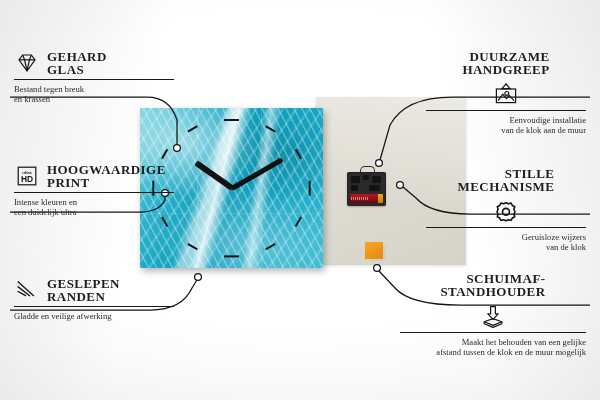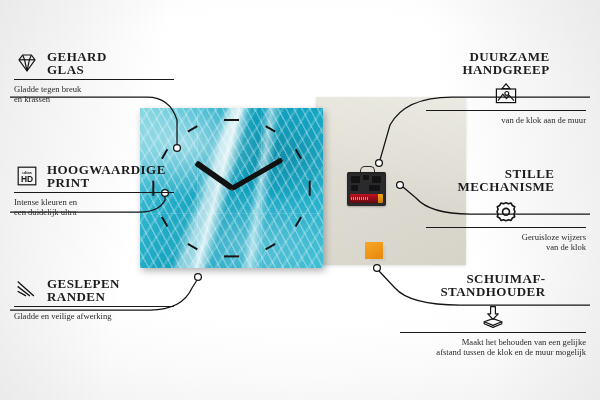--- a/index.html
+++ b/index.html
@@ -184,21 +184,21 @@
             <path d="M10.5,5 L13,11 L16,25"></path>
             <path d="M21.5,5 L19,11 L16,25"></path>
         </g>
       </svg>
       <div>
         <div class="title">GEHARD</div>
         <div class="title">GLAS</div>
       </div>
     </div>
     <div class="rule"></div>
-    <div class="desc">Gladde tegen breuk</div>
+    <div class="desc">Bestand tegen breuk</div>
     <div class="desc">en krassen</div>
   </div>
 
   <div class="feat left" style="left:14px;top:163px;width:160px;">
     <div class="head">
       <svg class="ico" viewBox="0 0 32 30">
         <rect x="5" y="4" width="22" height="22" fill="none" stroke="#141414" stroke-width="1.5"></rect>
         <text x="16" y="13" font-family="Liberation Sans, sans-serif" font-size="5.4" font-weight="700" text-anchor="middle" fill="#141414">ultra</text>
         <text x="16" y="23" font-family="Liberation Sans, sans-serif" font-size="10.5" font-weight="700" text-anchor="middle" fill="#141414">HD</text>
       </svg>
@@ -239,20 +239,21 @@
       <svg class="ico" viewBox="0 0 32 30">
         <g fill="none" stroke="#141414" stroke-width="1.5">
           <path d="M16,1 L11,7 L21,7 Z"></path>
           <rect x="4" y="7.5" width="24" height="17"></rect>
           <path d="M6,22 L12,14 L16.5,19.5 L20,15.5 L26,22"></path>
           <circle cx="17" cy="13" r="2.4"></circle>
         </g>
       </svg>
     </div>
     <div class="rule"></div>
+    <div class="desc">Eenvoudige installatie</div>
     <div class="desc">van de klok aan de muur</div>
   </div>
 
   <div class="feat right" style="left:426px;top:167px;width:160px;">
     <div class="head">
       <div>
         <div class="title">STILLE</div>
         <div class="title">MECHANISME</div>
       </div>
       <svg class="ico" viewBox="0 0 32 30">

